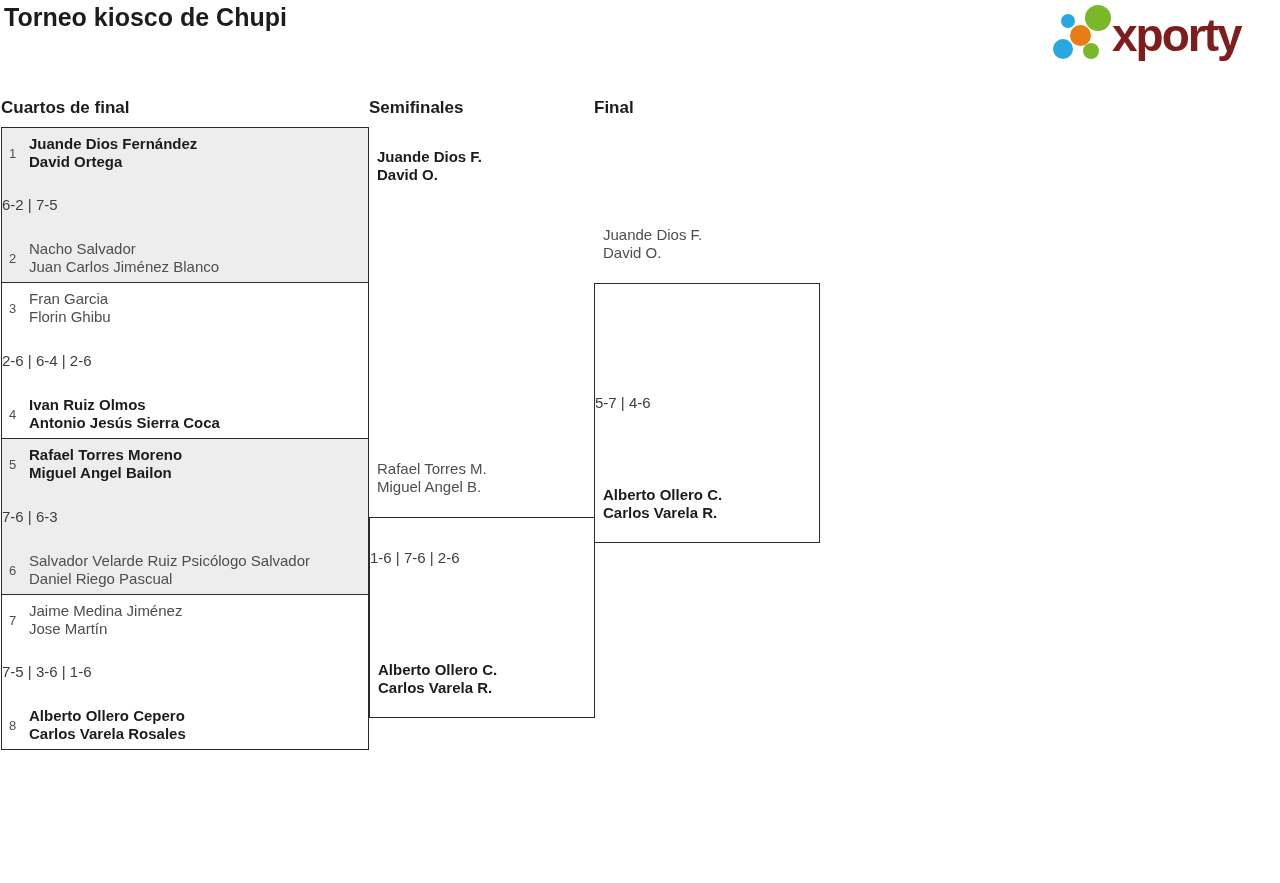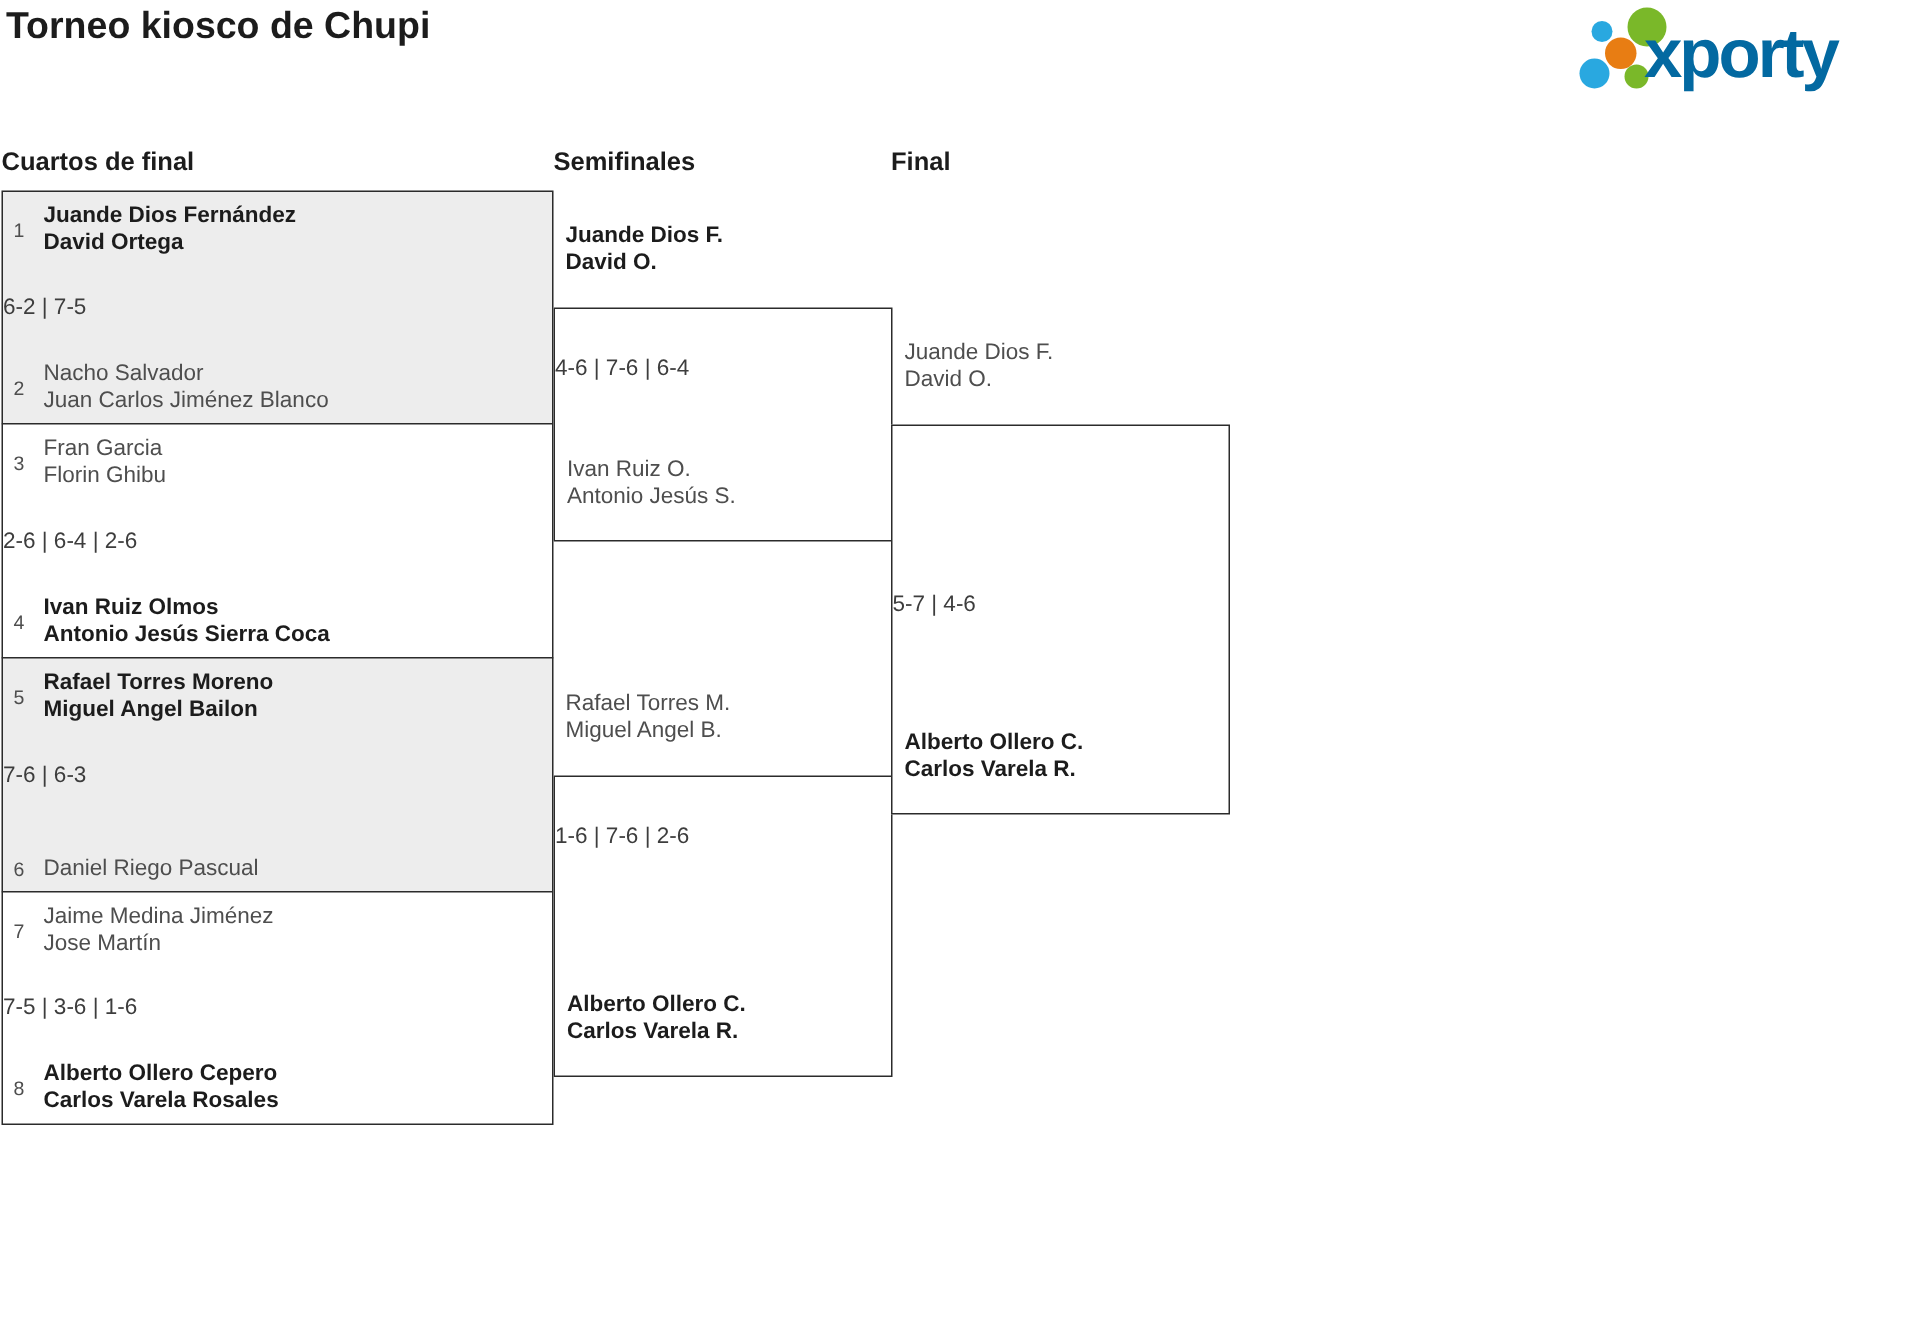--- a/index.html
+++ b/index.html
@@ -28,26 +28,26 @@
   
   .logo { position: absolute; left: 1048px; top: 0; width: 232px; height: 70px; cursor: pointer; }
   .logo .dot { position: absolute; border-radius: 50%; }
   .dot-blue-small  { left: 13px; top: 14px; width: 14px; height: 14px; background: #29a8e0; }
   .dot-green-large { left: 37px; top:  5px; width: 26px; height: 26px; background: #7ab829; }
   .dot-orange      { left: 22px; top: 25px; width: 21px; height: 21px; background: #e87d13; }
   .dot-blue-med    { left:  5px; top: 39px; width: 20px; height: 20px; background: #29a8e0; }
   .dot-green-small { left: 35px; top: 43px; width: 16px; height: 16px; background: #7ab829; }
   .logo-text {
     position: absolute;
-    left: 48px;
+    left: 64px;
     top: 10px;
     font-size: 46px;
     font-weight: 700;
     letter-spacing: -2px;
-    color: #0369a1;
+    color: #7f1d1d;
     line-height: 1.1;
   }
 
   
   .col-header {
     position: absolute;
     top: 98px;
     font-size: 17px;
     font-weight: 700;
     color: #1c1c1c;
@@ -189,20 +189,21 @@
       <span class="seed">5</span>
       <span class="names winner">
         <div>Rafael Torres Moreno</div>
         <div>Miguel Angel Bailon</div>
       </span>
     </div>
     <div class="score mid">7-6 | 6-3</div>
     <div class="team-row bottom">
       <span class="seed">6</span>
       <span class="names">
+        <div>Salvador Velarde Ruiz Psicólogo Salvador</div>
         <div>Daniel Riego Pascual</div>
       </span>
     </div>
   </div>
 
   <div class="match qf-box qf4">
     <div class="team-row top">
       <span class="seed">7</span>
       <span class="names">
         <div>Jaime Medina Jiménez</div>
@@ -217,27 +218,20 @@
         <div>Carlos Varela Rosales</div>
       </span>
     </div>
   </div>
 
   <div class="feed-label sf1-t1 winner">
     <div>Juande Dios F.</div>
     <div>David O.</div>
   </div>
 
-  <div class="match sf1-box">
-    <div class="score sf-pos">4-6 | 7-6 | 6-4</div>
-    <div class="feed-label inside-bottom">
-      <div>Ivan Ruiz O.</div>
-      <div>Antonio Jesús S.</div>
-    </div>
-  </div>
 
   <div class="feed-label sf2-t1">
     <div>Rafael Torres M.</div>
     <div>Miguel Angel B.</div>
   </div>
 
   <div class="match sf2-box">
     <div class="score sf-pos">1-6 | 7-6 | 2-6</div>
     <div class="feed-label inside-bottom winner">
       <div>Alberto Ollero C.</div>

